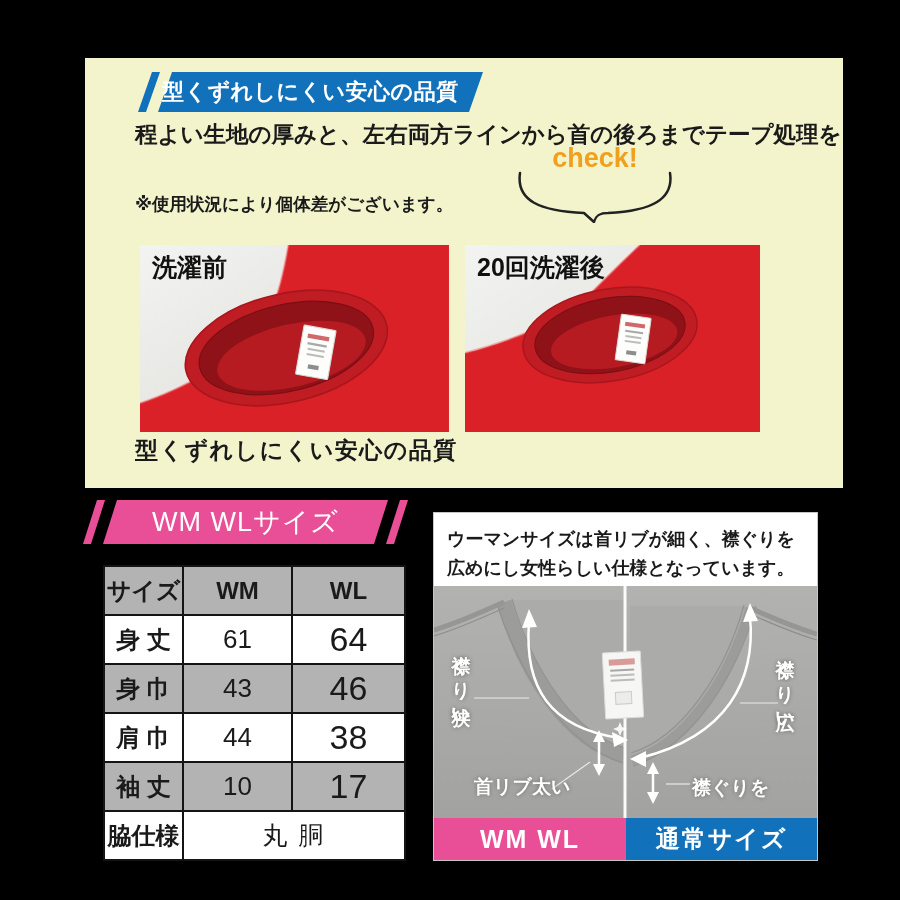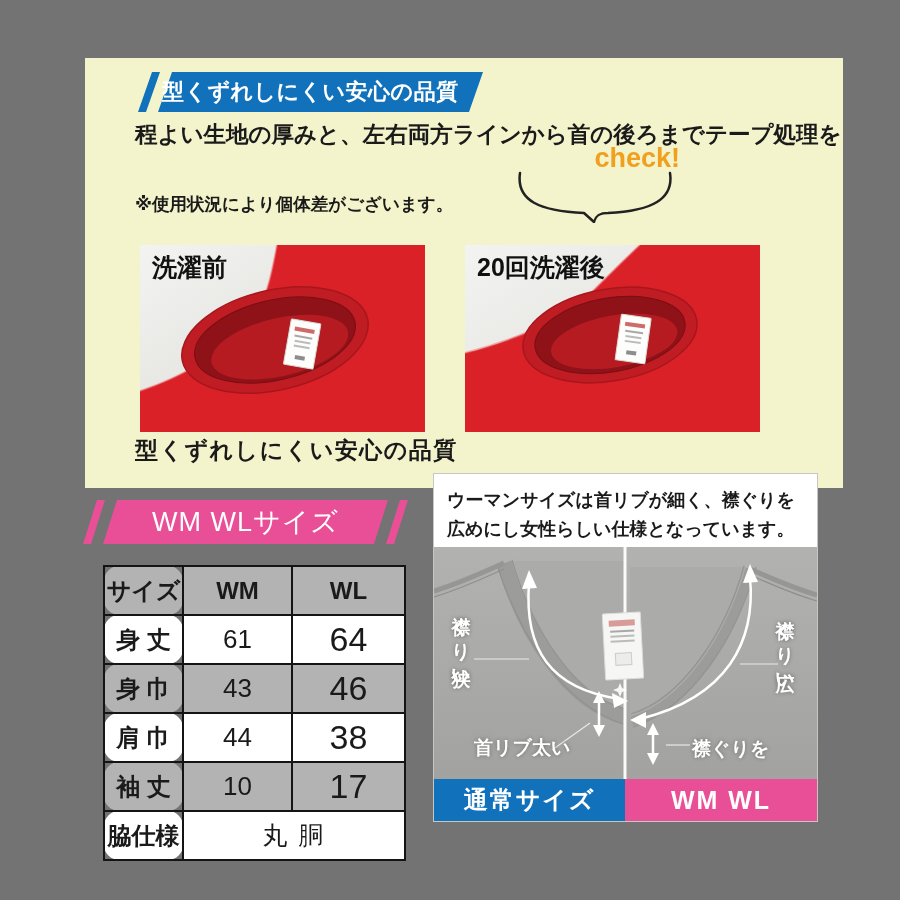--- a/index.html
+++ b/index.html
@@ -1,63 +1,63 @@
 <!DOCTYPE html>
 <html><head>
 <meta charset="utf-8">
 <style>
   html,body{margin:0;padding:0;background:#fff;}
   .canvas{
-    position:relative;width:900px;height:900px;background:#737373;
+    position:relative;width:900px;height:900px;background:#000000;
     font-family:"Liberation Sans","DejaVu Sans",sans-serif;color:#1a1a1a;
     overflow:hidden;
   }
   
   .quality-panel{position:absolute;left:85px;top:58px;width:758px;height:430px;background:#f3f4cc;}
   .blue-banner{position:absolute;left:53px;top:14px;width:345px;height:40px;}
   .blue-banner svg{position:absolute;inset:0;}
   .blue-banner .banner-text{
     position:absolute;left:24px;top:0;width:292px;height:40px;line-height:40px;
     text-align:center;color:#fff;font-size:22px;font-weight:bold;letter-spacing:.5px;white-space:nowrap;
   }
   .desc{position:absolute;left:50px;top:60px;font-size:22.5px;font-weight:bold;line-height:33px;white-space:nowrap;}
   .note{position:absolute;left:50px;top:134px;font-size:17.5px;font-weight:bold;white-space:nowrap;}
   .check{position:absolute;left:425px;top:85px;width:170px;height:80px;}
-  .check .check-text{position:absolute;left:0;top:0;width:170px;text-align:right;
+  .check .check-text{position:absolute;left:0;top:0;width:170px;text-align:center;
     color:#f0a01d;font-size:27px;font-weight:bold;}
   .check svg{position:absolute;left:0;top:24px;}
   .photo{position:absolute;top:187px;height:187px;overflow:hidden;}
-  .photo-before{left:55px;width:285px;}
+  .photo-before{left:55px;width:285px;padding-left:24px;}
   .photo-after{left:380px;width:295px;}
   .photo .photo-label{position:absolute;left:12px;top:6px;font-size:25px;font-weight:bold;color:#111;z-index:2;white-space:nowrap;}
   .photo svg{position:absolute;inset:0;}
   .caption{position:absolute;left:50px;top:377px;font-size:23px;font-weight:bold;letter-spacing:1.5px;white-space:nowrap;}
 
   
   .pink-banner{position:absolute;left:83px;top:500px;width:325px;height:44px;}
   .pink-banner svg{position:absolute;inset:0;}
   .pink-banner .banner-text{
     position:absolute;left:20px;top:0;width:285px;height:44px;line-height:44px;text-align:center;
     color:#fff;font-size:27px;font-weight:normal;letter-spacing:1px;white-space:nowrap;
   }
 
   
   .size-table{position:absolute;left:103px;top:565px;border-collapse:collapse;table-layout:fixed;}
   .size-table td,.size-table th{
     border:2.5px solid #141414;text-align:center;vertical-align:middle;height:47px;padding:0;
     font-weight:500;background:#fff;
   }
-  .size-table .c0{width:77px;font-size:24px;font-weight:600;border-radius:15px;}
+  .size-table .c0{width:77px;font-size:24px;font-weight:600;}
   .size-table .c1{width:107px;font-size:26px;}
   .size-table .c2{width:111px;font-size:34px;}
   .size-table tr.gray td{background:#b3b3b3;}
   .size-table .hdr{font-size:24px;font-weight:600;}
 
   
-  .woman-panel{position:absolute;left:433px;top:473px;width:385px;height:349px;background:#fff;
+  .woman-panel{position:absolute;left:433px;top:512px;width:385px;height:349px;background:#fff;
     border:1px solid #c6c6c2;box-sizing:border-box;}
   .woman-text{position:absolute;left:13px;top:12px;font-size:18px;font-weight:bold;line-height:29px;white-space:nowrap;}
   .gray-photo{position:absolute;left:0;top:73px;width:383px;height:233px;overflow:hidden;}
   .gray-photo > svg{position:absolute;inset:0;}
   .ann{position:absolute;color:#fff;font-weight:bold;text-shadow:0 0 4px rgba(0,0,0,.35);z-index:3;}
   .v-text{writing-mode:vertical-rl;text-orientation:mixed;font-size:19px;letter-spacing:3px;}
   .h-text{font-size:19px;white-space:nowrap;}
   .neck-left{left:14px;top:54px;height:120px;}
   .neck-right{left:338px;top:58px;height:120px;}
   .rib-left{left:16px;top:188px;margin-left:24px;}
@@ -270,18 +270,18 @@
         </g>
       </svg>
 
       <div class="ann v-text neck-left">襟ぐり狭い</div>
       <div class="ann h-text rib-left">首リブ太い</div>
       <div class="ann v-text neck-right">襟ぐり広い</div>
       <div class="ann h-text rib-right">襟ぐりを</div>
     </div>
 
     <div class="banner-row">
+      <div class="half half-pink">WM WL</div>
       <div class="half half-blue">通常サイズ</div>
-      <div class="half half-pink">WM WL</div>
     </div>
   </section>
 
 </div>
 
 </body></html>

